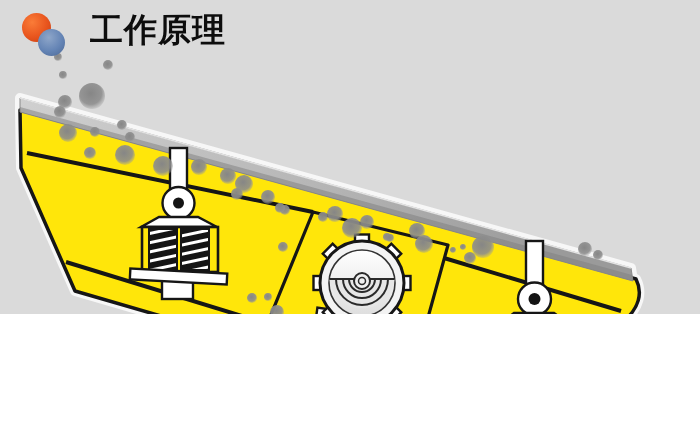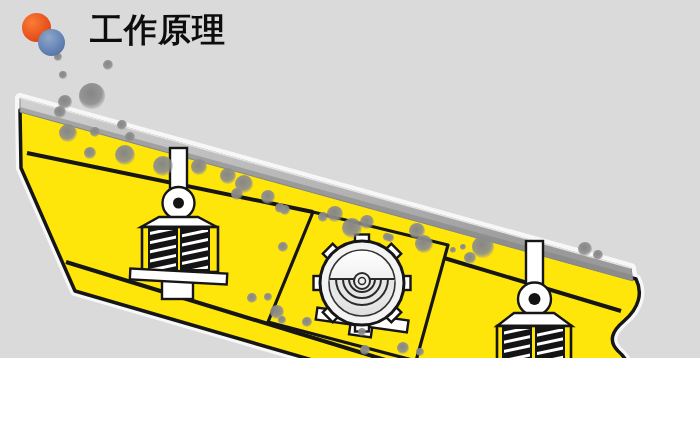--- a/index.html
+++ b/index.html
@@ -1,18 +1,18 @@
 <!DOCTYPE html>
 <html style="--bg: #dadada; --yellow: #ffe60a; --outline: #161616; --part-white: #ffffff; --title-color: #0d0d0d; --logo-orange: #e8541d; --logo-blue: #6484b5;"><head>
 <meta charset="utf-8">
 <style>
   html,body{margin:0;padding:0;}
   .stage{
     position:relative;
-    width:700px;height:358px;
+    width:700px;height:314px;
     background:var(--bg,#dadada);
     overflow:hidden;
     font-family:"Liberation Sans","DejaVu Sans",sans-serif;
   }
   .header{position:absolute;left:0;top:0;width:100%;height:60px;}
   .logo{position:absolute;left:18px;top:10px;width:62px;height:58px;}
   .logo-orange{
     position:absolute;left:4px;top:3px;width:29px;height:29px;border-radius:50%;
     background:radial-gradient(circle at 35% 32%, #fa7c38 0%, var(--logo-orange,#e8541d) 55%, #c03d14 100%);
   }

